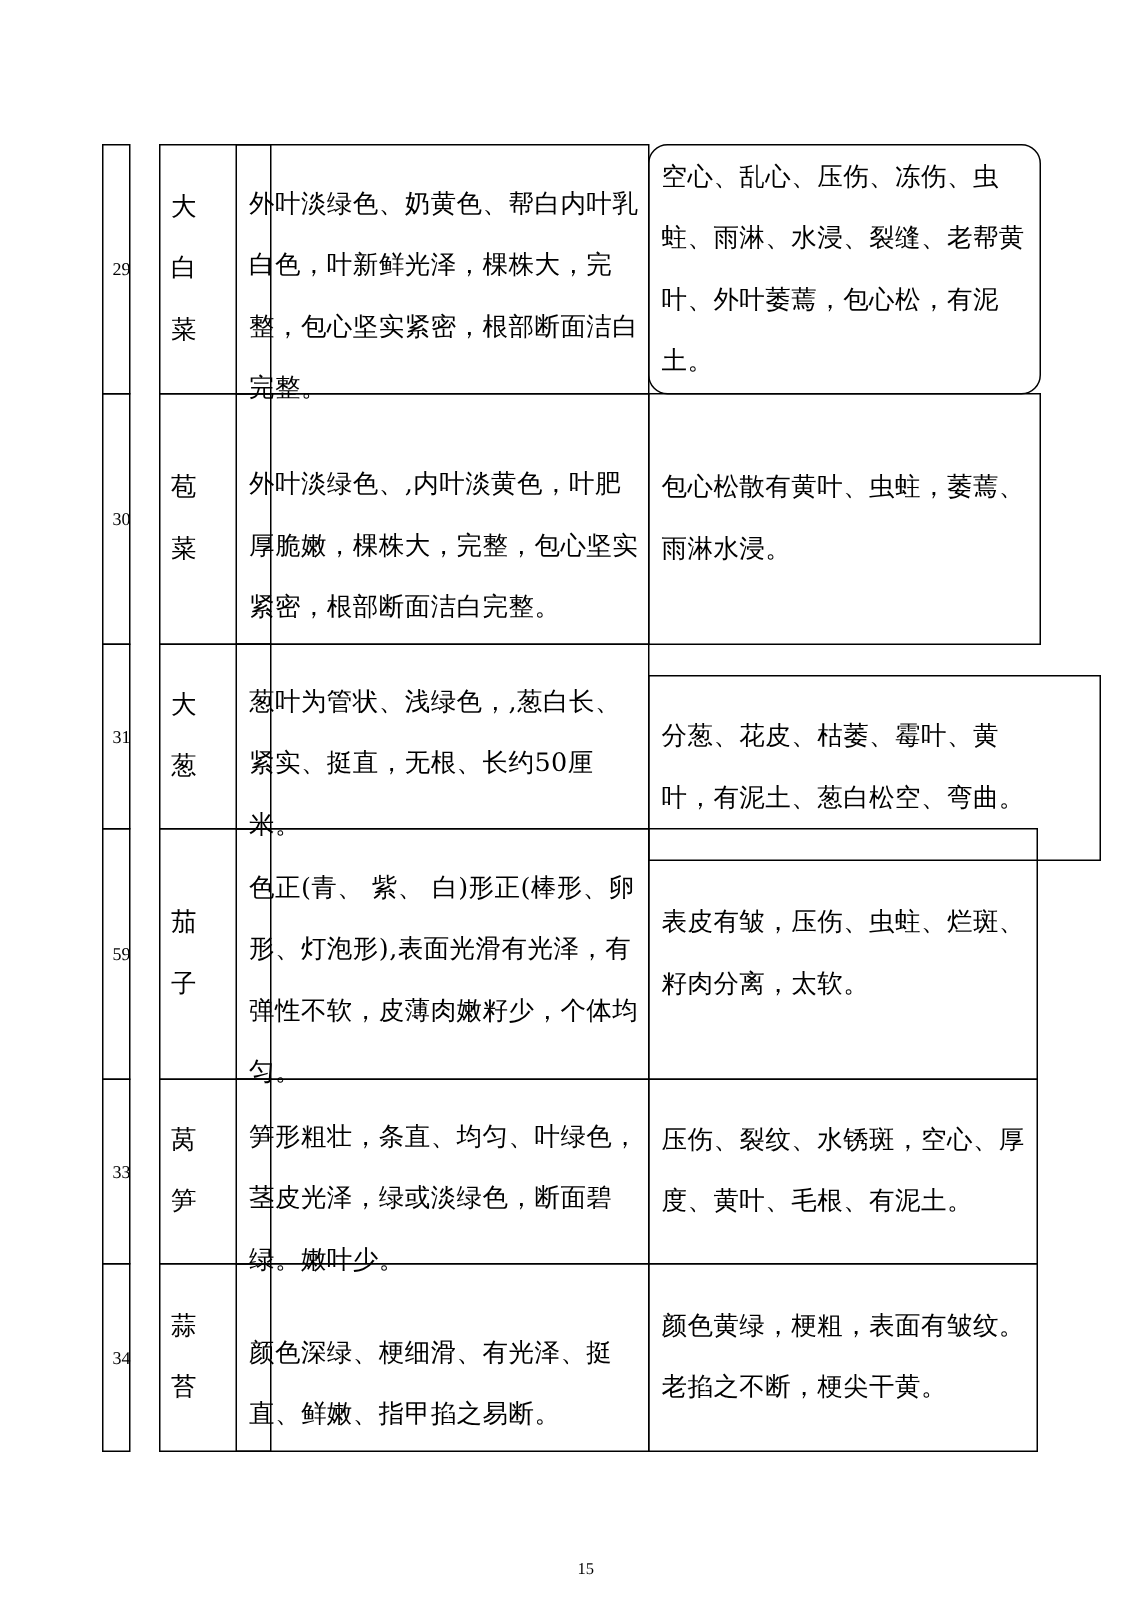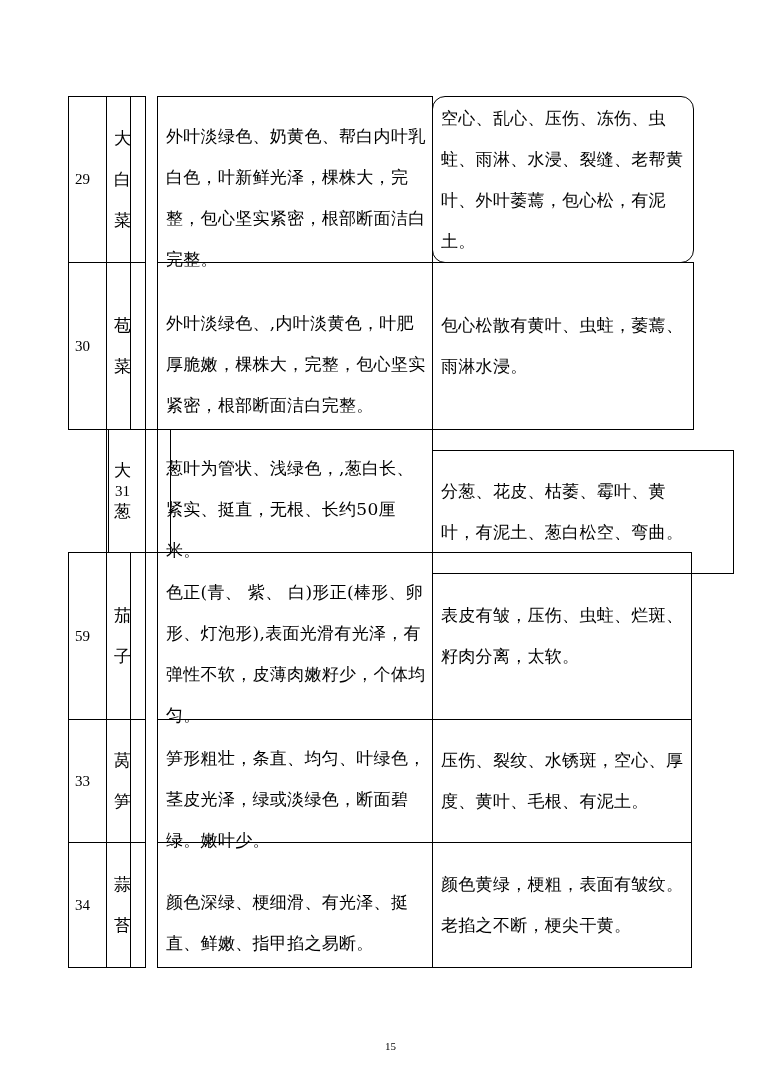--- a/index.html
+++ b/index.html
@@ -26,31 +26,31 @@
       box-sizing: border-box;
     }
     .cell {
       position: absolute;
       top: 0;
       box-sizing: border-box;
       border: 1px solid #000;
     }
     .cell.no {
       left: 0;
-      width: 63px;
+      width: 19px;
       display: flex;
       align-items: center;
       justify-content: flex-start;
       padding-left: 6px;
-      font-size: 15px;
+      font-size: 12px;
       font-family: "Liberation Serif", "DejaVu Serif", serif;
     }
     .cell.name {
       left: 38px;
-      width: 40px;
+      width: 75px;
       display: flex;
       align-items: center;
       padding-left: 7px;
     }
     .name-stack {
       font-size: 17px;
       line-height: 41px;
       width: 20px;
       word-break: break-all;
       white-space: normal;
@@ -115,21 +115,21 @@
     </div>
     <div class="cell desc" style="height:168px;">
       <span class="text">外叶淡绿色、,内叶淡黄色，叶肥厚脆嫩，棵株大，完整，包心坚实紧密，根部断面洁白完整。</span>
     </div>
     <div class="cell defect" style="height:168px;width:262px;justify-content:flex-end;">
       <span class="text">包心松散有黄叶、虫蛀，萎蔫、 雨淋水浸。</span>
     </div>
   </div>
 
   <div class="row" style="top:429px;height:124px;width:626px;">
-    <div class="cell no" style="height:124px;margin-left:40px;">
+    <div class="cell no" style="height:124px;">
       <span>31</span>
     </div>
     <div class="cell name" style="height:124px;">
       <span class="name-stack">大葱</span>
     </div>
     <div class="cell desc" style="height:124px;">
       <span class="text">葱叶为管状、浅绿色，,葱白长、紧实、挺直，无根、长约50厘米。</span>
     </div>
     <div class="cell defect" style="height:124px;width:302px;margin-top:21px;">
       <span class="text">分葱、花皮、枯萎、霉叶、黄叶，有泥土、葱白松空、弯曲。</span>

